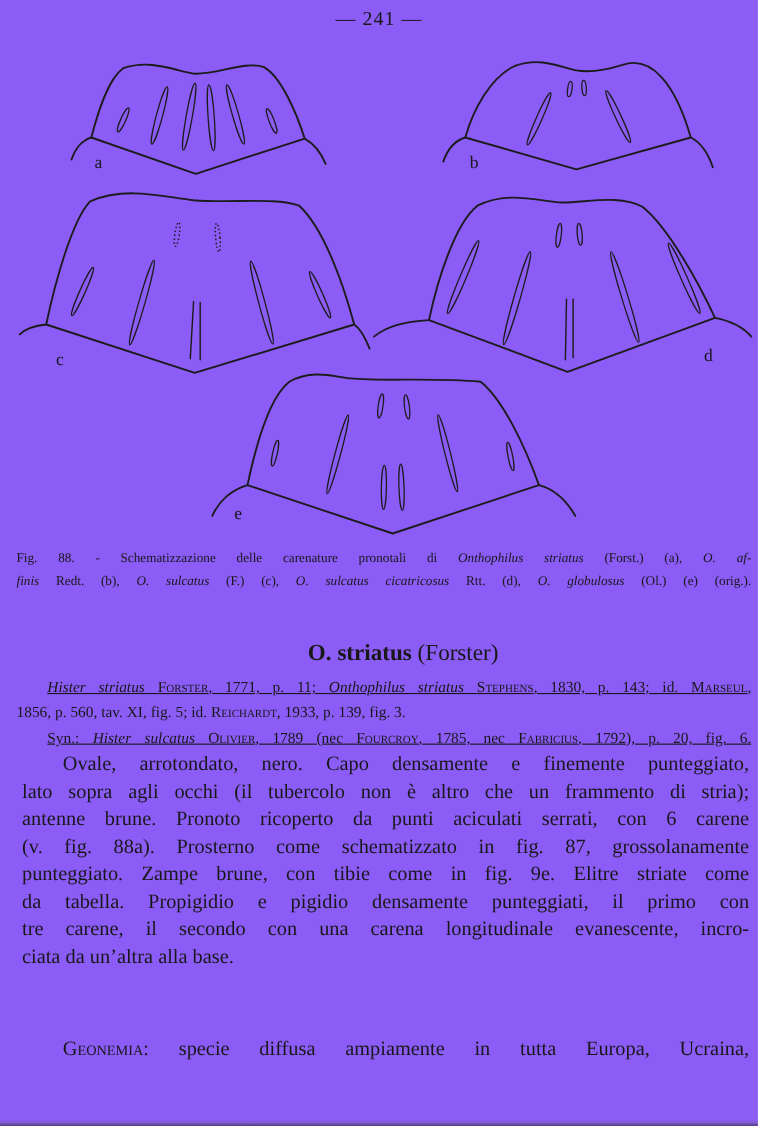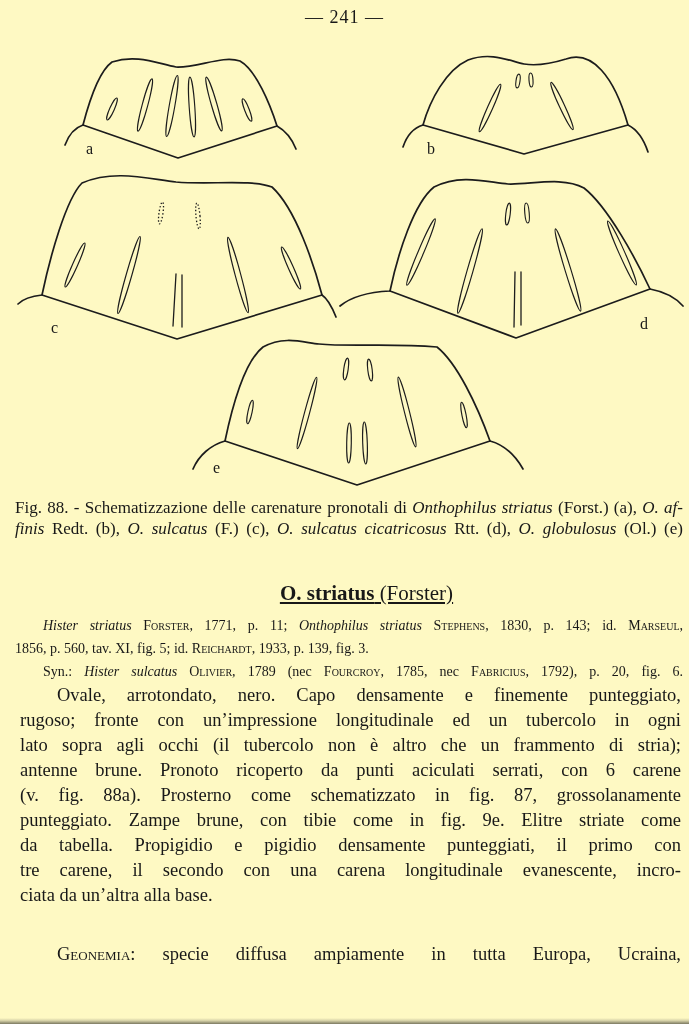--- a/index.html
+++ b/index.html
@@ -1,47 +1,47 @@
 <!DOCTYPE html>
 <html><head>
 <meta charset="utf-8">
 <style>
   html,body{margin:0;padding:0;}
   .page{
     position:relative;
     width:689px;height:1024px;
-    background:#fef9c3;
+    background:#8b5cf6;
     font-family:"Liberation Serif","DejaVu Serif",serif;
     color:#181818;
     overflow:hidden;
   }
   .pagenum{
     position:absolute;top:7px;left:0;right:0;
     text-align:center;font-size:18px;letter-spacing:1px;
   }
   svg.fig{position:absolute;}
   svg.fig path, svg.fig line{fill:none;stroke:#1c1c1c;stroke-width:1.7;stroke-linecap:round;stroke-linejoin:round;}
   svg.fig ellipse{fill:none;stroke:#1c1c1c;stroke-width:1.15;}
   svg.fig ellipse.dot{stroke-dasharray:1.4 2.1;stroke-width:1.3;}
   svg.fig line.thin{stroke-width:1.3;}
   .figlabel{position:absolute;font-size:16px;}
-  .caption{position:absolute;left:15px;width:668px;top:497px;font-size:17px;line-height:21px;}
+  .caption{position:absolute;left:15px;width:668px;top:497px;font-size:12px;line-height:21px;}
   .syn{position:absolute;left:15px;width:668px;top:614px;font-size:14px;line-height:23px;}
-  .heading{position:absolute;left:0;right:0;top:581px;text-align:center;font-size:21px;padding-left:44px;text-decoration:underline;}
+  .heading{position:absolute;left:0;right:0;top:581px;text-align:center;font-size:21px;padding-left:44px;}
   .bodytext{position:absolute;left:20px;width:661px;top:683px;font-size:18.5px;line-height:25px;}
   .geo{position:absolute;left:20px;width:661px;top:942px;font-size:18.5px;line-height:25px;}
   .ln{height:25px;overflow:hidden;}
   .caption .ln,.syn .ln{height:auto;}
   .caption .jl,.syn .jl{overflow:hidden;}
   .caption .jl{height:21px;}
   .syn .jl{height:23px;}
   .jl{text-align:justify;text-align-last:justify;}
   .jl::after{content:"";display:inline-block;width:100%;height:0;}
   .ind-body{text-indent:37px;}
-  .ind-syn{text-indent:28px;}
+  .ind-syn{text-indent:28px;text-decoration:underline;}
   .lungh{margin-top:9px;}
   .i{font-style:italic;}
   .b{font-weight:bold;}
   .sc{font-variant:small-caps;}
   .scanshadow{
     position:absolute;left:0;right:0;bottom:0;height:6px;
     background:linear-gradient(to top, rgba(35,33,30,0.6), rgba(90,88,84,0.25) 55%, rgba(120,118,114,0) 100%);
   }
 </style>
 </head>
@@ -124,21 +124,20 @@
   <div class="heading"><span class="b">O. striatus</span><span> (Forster)</span></div>
 
   <div class="syn">
     <div class="ln jl ind-syn"><span class="i">Hister striatus</span><span> </span><span class="sc">Forster</span><span>, 1771, p. 11; </span><span class="i">Onthophilus striatus</span><span> </span><span class="sc">Stephens</span><span>, 1830, p. 143; id. </span><span class="sc">Marseul</span><span>,</span></div>
     <div class="ln"><span>1856, p. 560, tav. XI, fig. 5; id. </span><span class="sc">Reichardt</span><span>, 1933, p. 139, fig. 3.</span></div>
     <div class="ln jl ind-syn"><span>Syn.: </span><span class="i">Hister sulcatus</span><span> </span><span class="sc">Olivier</span><span>, 1789 (nec </span><span class="sc">Fourcroy</span><span>, 1785, nec </span><span class="sc">Fabricius</span><span>, 1792), p. 20, fig. 6.</span></div>
   </div>
 
   <div class="bodytext">
     <div class="ln jl ind-body">Ovale, arrotondato, nero. Capo densamente e finemente punteggiato,</div>
-    <div class="ln jl">rugoso; fronte con un’impressione longitudinale ed un tubercolo in ogni</div>
     <div class="ln jl">lato sopra agli occhi (il tubercolo non è altro che un frammento di stria);</div>
     <div class="ln jl">antenne brune. Pronoto ricoperto da punti aciculati serrati, con 6 carene</div>
     <div class="ln jl">(v. fig. 88a). Prosterno come schematizzato in fig. 87, grossolanamente</div>
     <div class="ln jl">punteggiato. Zampe brune, con tibie come in fig. 9e. Elitre striate come</div>
     <div class="ln jl">da tabella. Propigidio e pigidio densamente punteggiati, il primo con</div>
     <div class="ln jl">tre carene, il secondo con una carena longitudinale evanescente, incro-</div>
     <div class="ln">ciata da un’altra alla base.</div>
   </div>
 
   <div class="geo ln jl ind-body"><span class="sc">Geonemia</span><span>: specie diffusa ampiamente in tutta Europa, Ucraina,</span></div>

